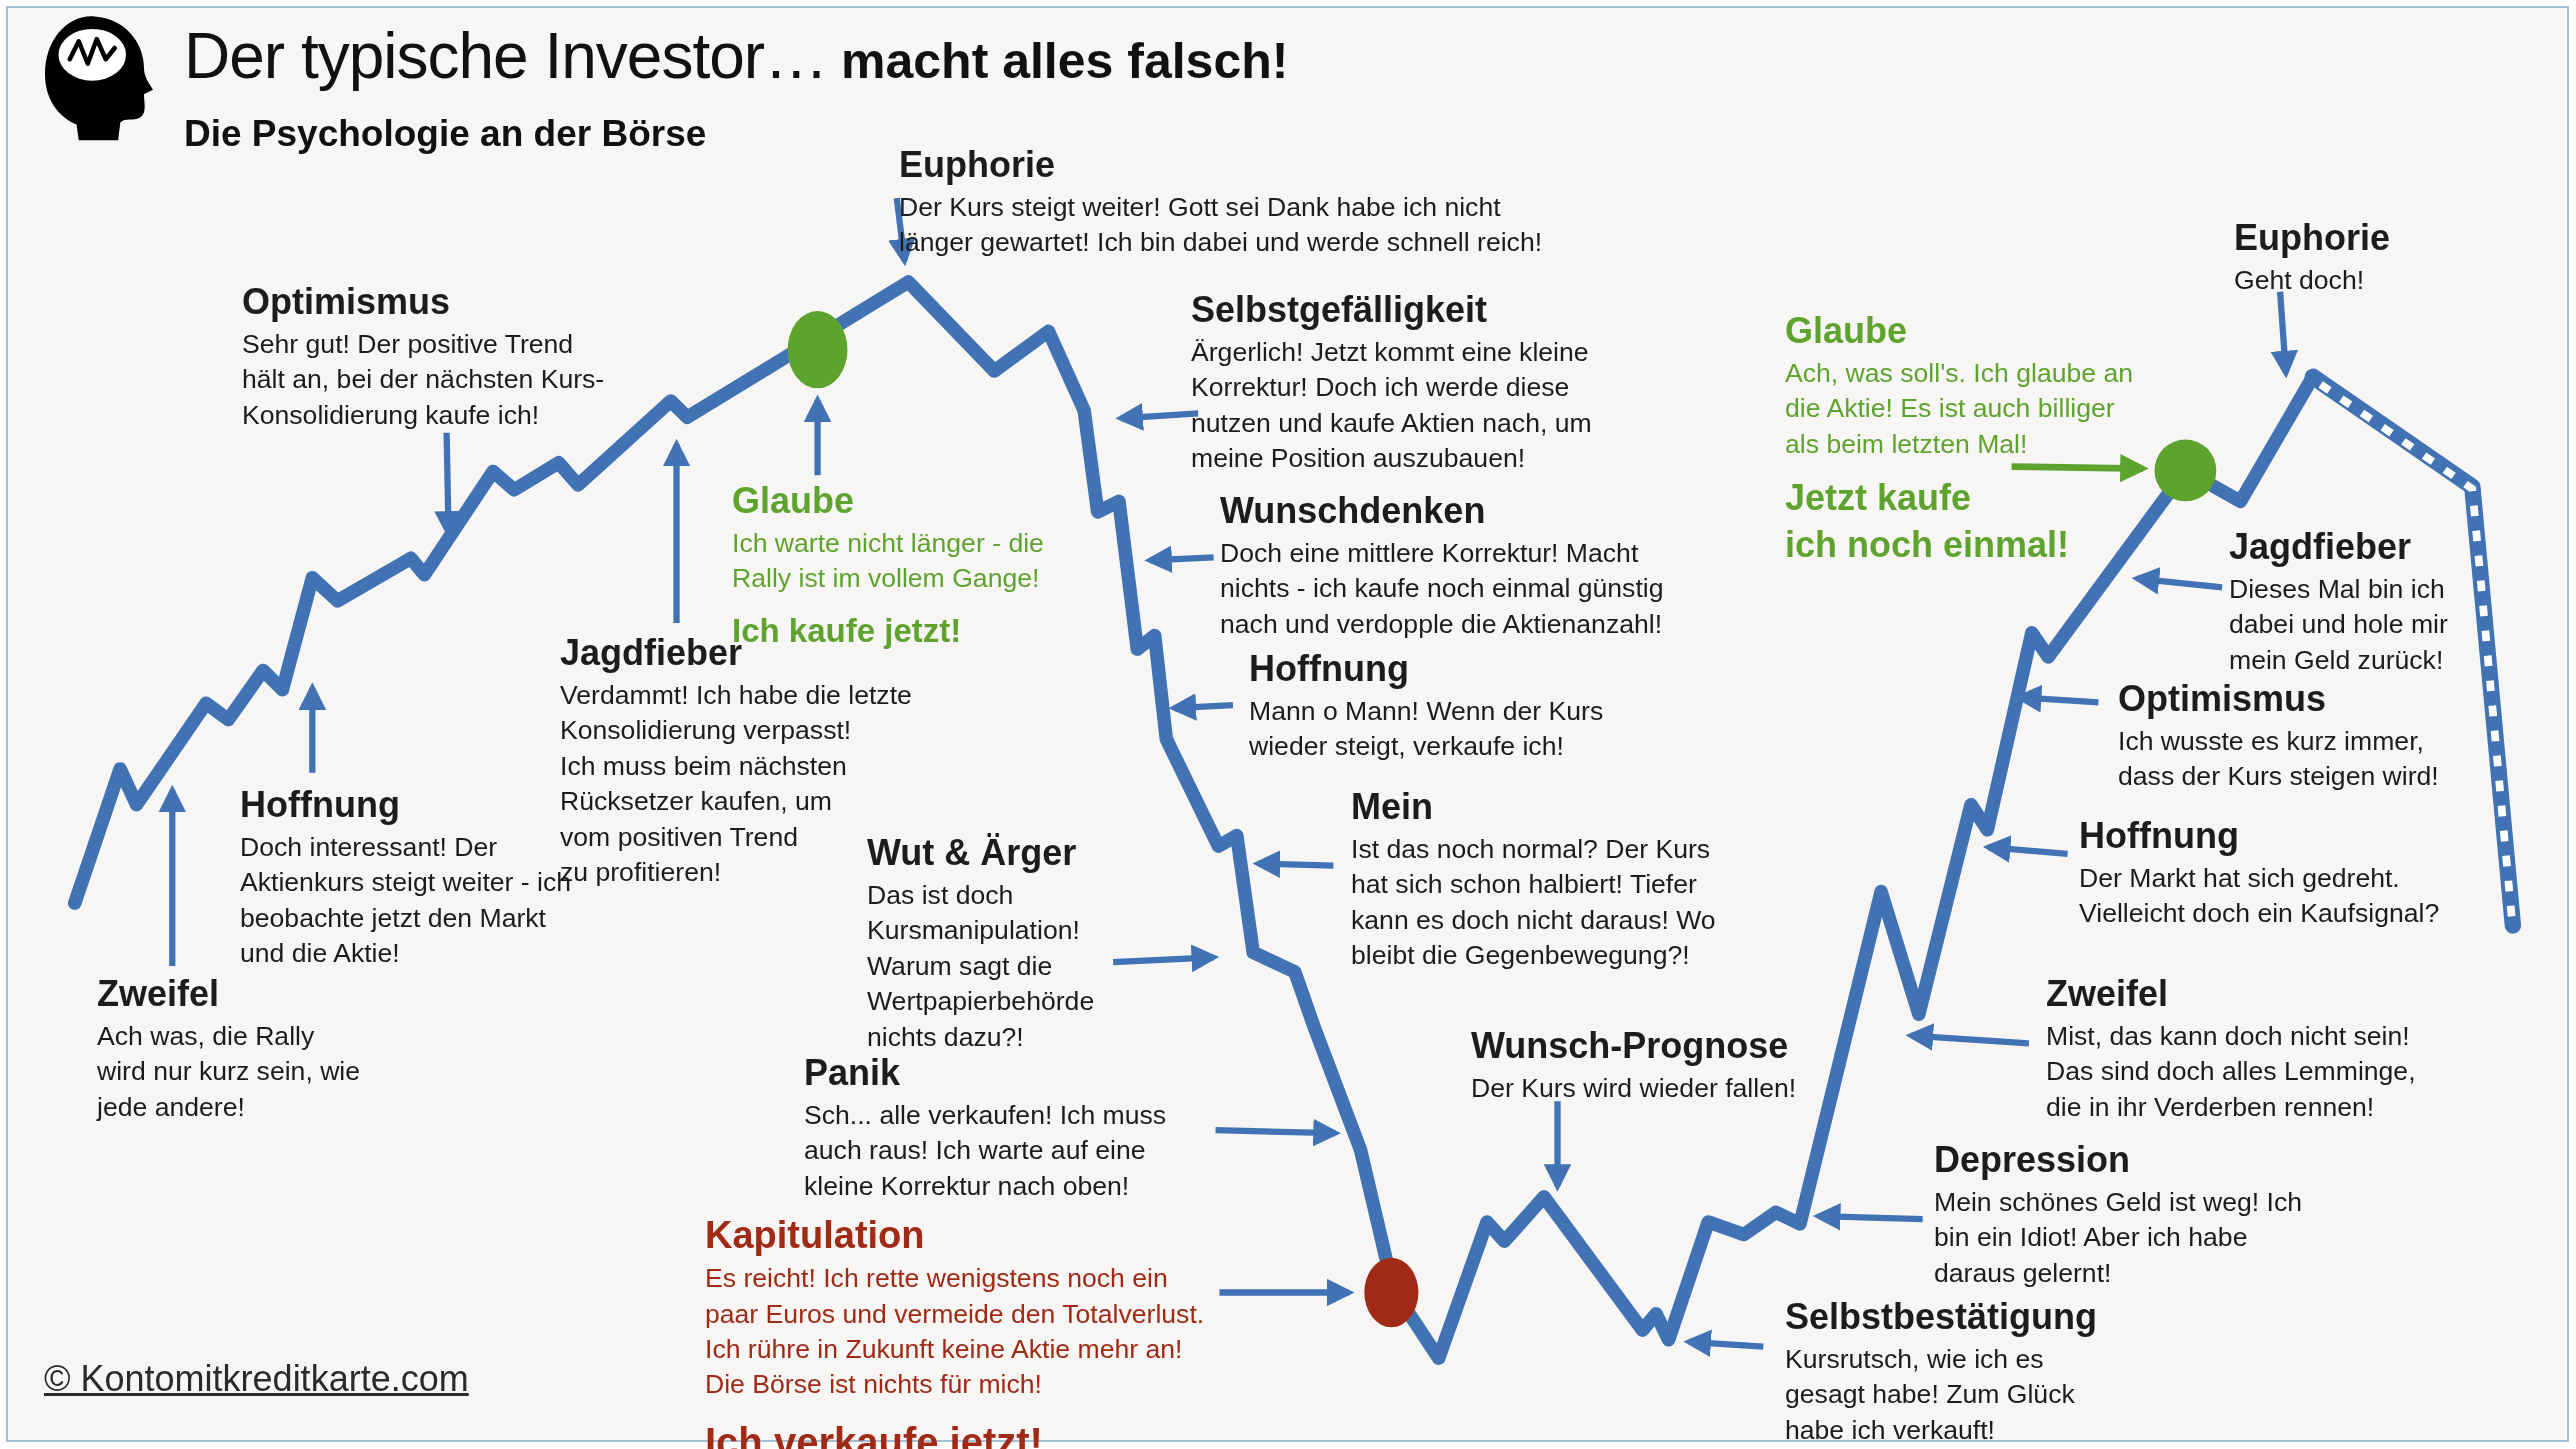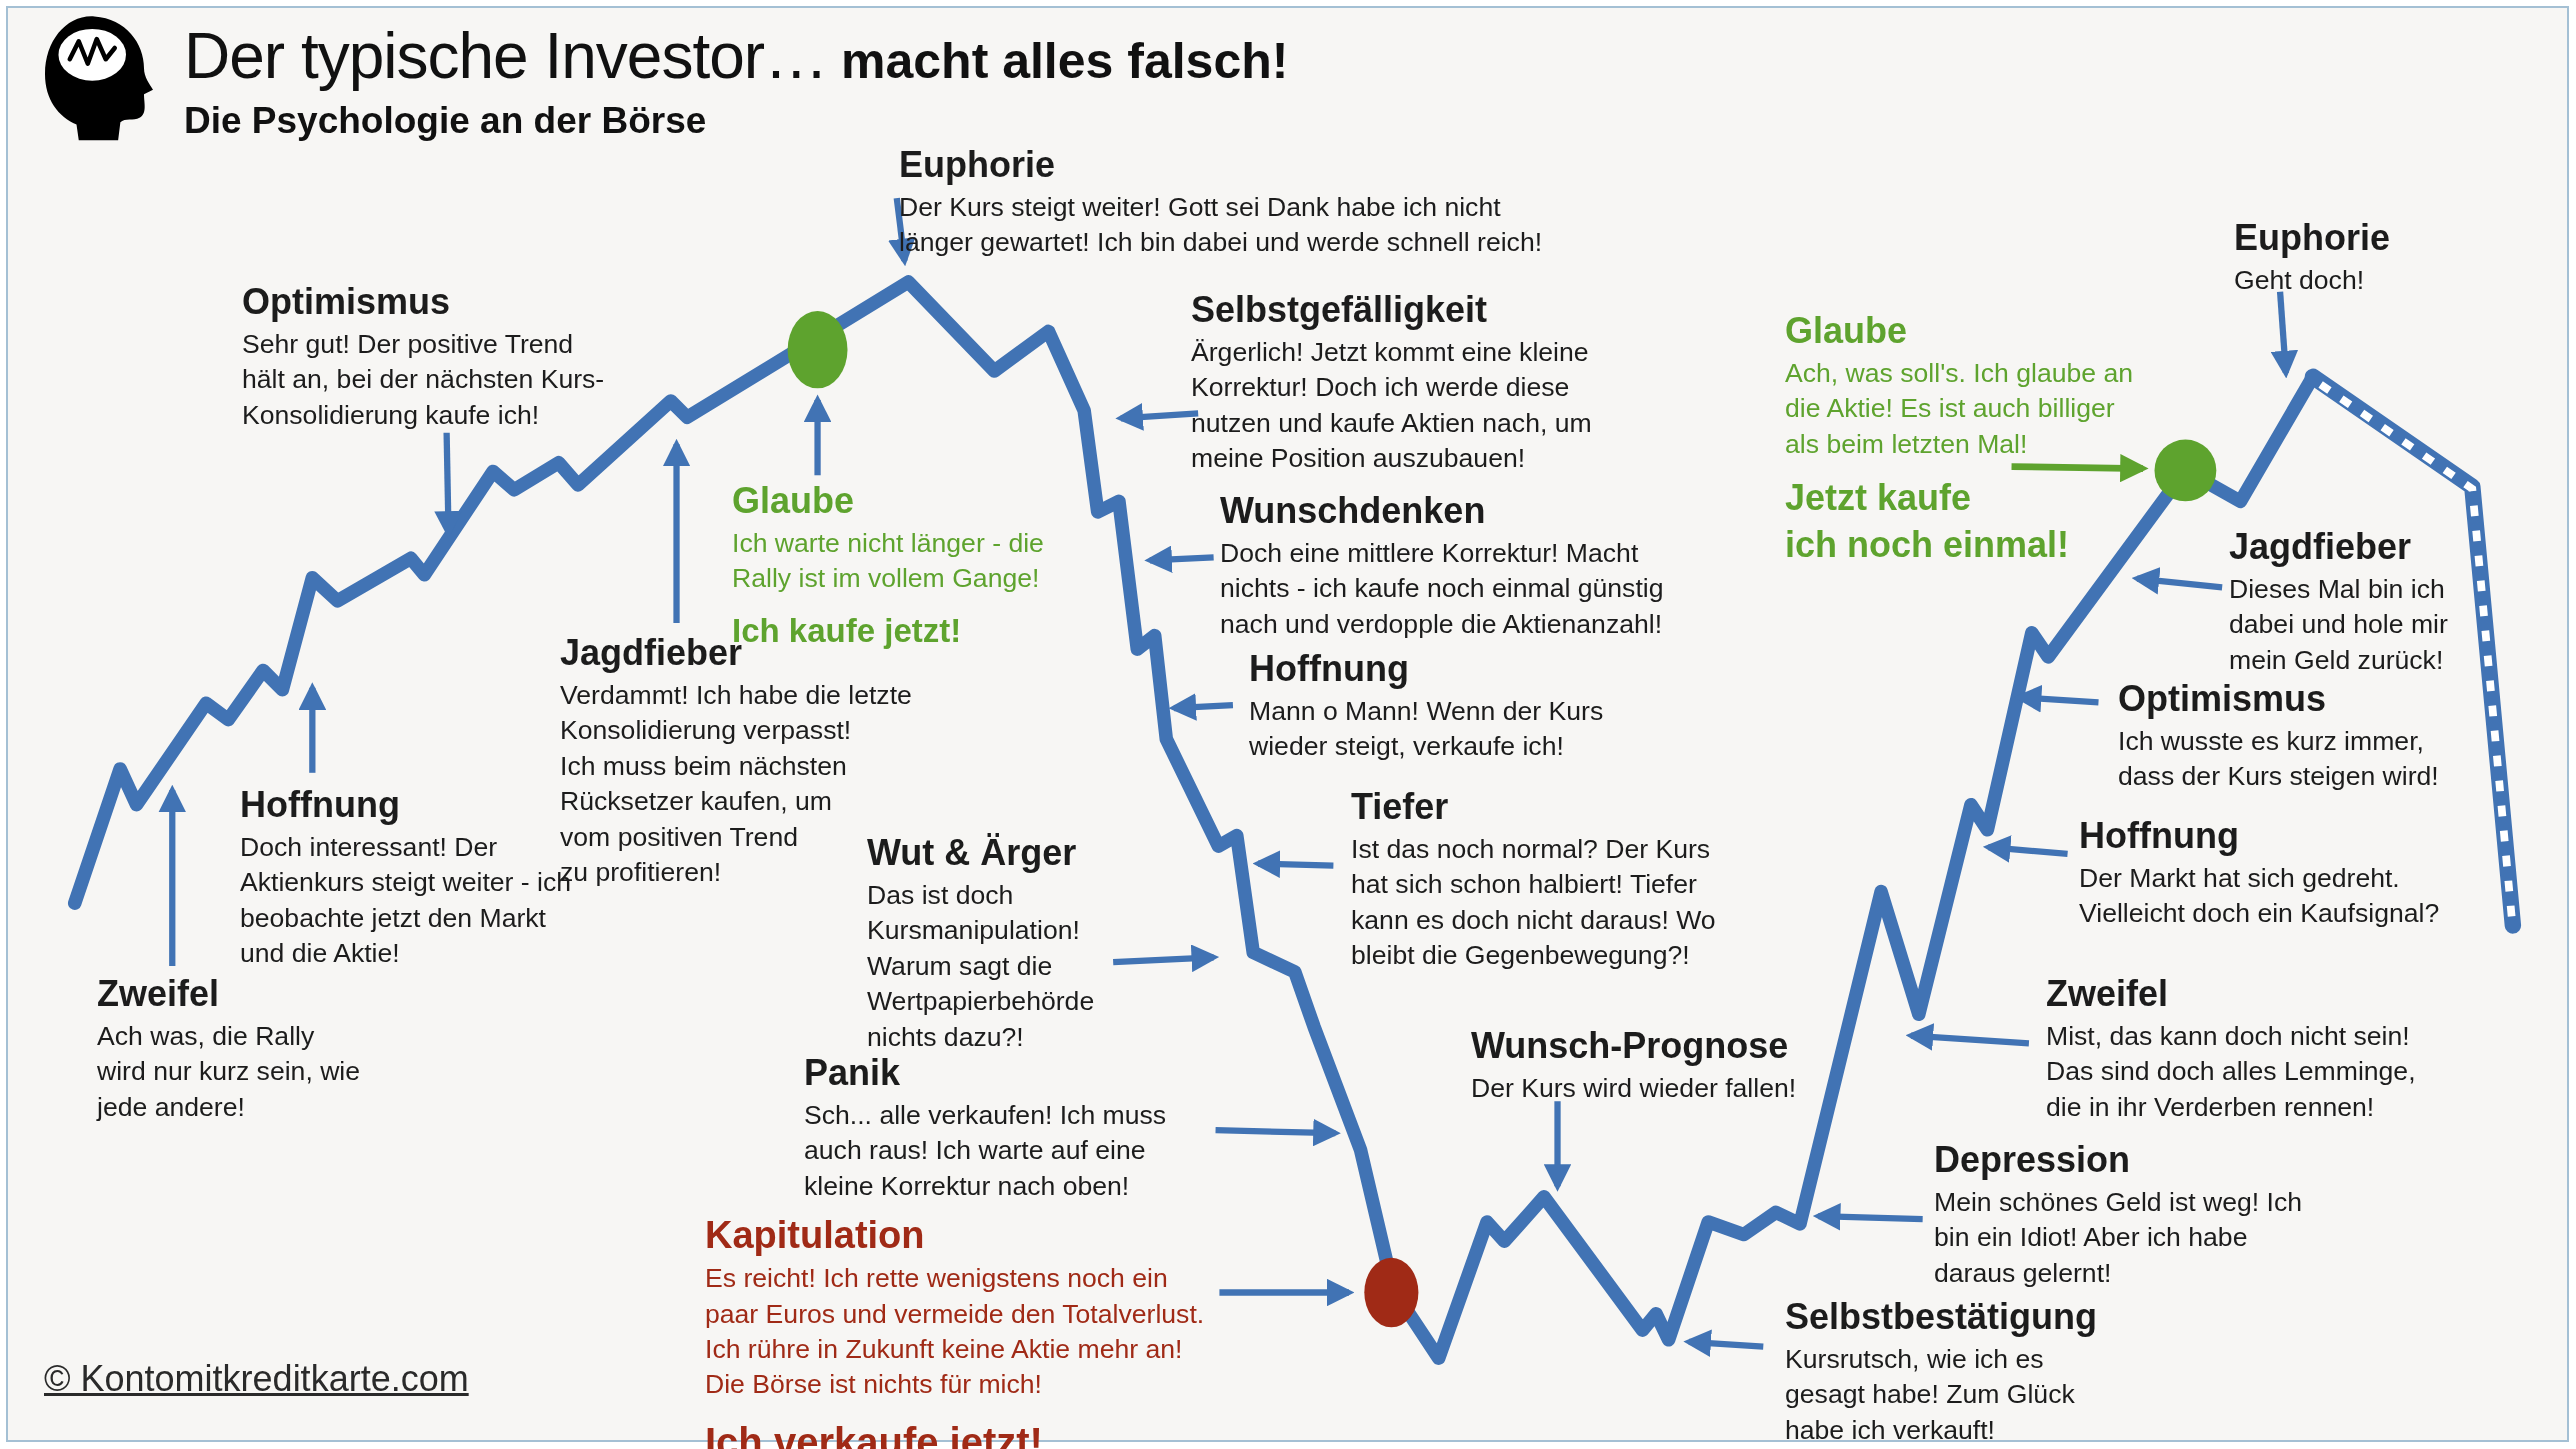--- a/index.html
+++ b/index.html
@@ -20,21 +20,21 @@
   .arrow{stroke:var(--line_blue);stroke-width:6.5;marker-end:url(#ah-blue);}
   .arrow-green{stroke:var(--accent_green);stroke-width:7;marker-end:url(#ah-green);}
   #ah-blue path{fill:var(--line_blue);}
   #ah-green path{fill:var(--accent_green);}
   .dot-green{fill:var(--accent_green);}
   .dot-red{fill:var(--accent_red);}
   
   .header-titles{position:absolute;left:184px;top:19.3px;color:#111;}
   .t-main{font-size:64px;font-weight:normal;letter-spacing:-1px;}
   .t-rest{font-size:50px;font-weight:bold;}
-  .subtitle{font-size:37px;font-weight:bold;margin-top:7px;}
+  .subtitle{font-size:37px;font-weight:bold;margin-top:20px;}
   .logo{position:absolute;left:27px;top:11.6px;width:135px;height:135px;}
   
   .ann{position:absolute;color:var(--text);}
   .ann-title{font-weight:bold;font-size:36px;line-height:1.12;margin-bottom:4.8px;white-space:pre-line;}
   .ann-body{font-size:26.6px;line-height:1.33;white-space:pre-line;}
   .ann-emph{font-weight:bold;font-size:33px;line-height:1.3;white-space:pre-line;margin-top:13px;}
   .ann.green .ann-title,.ann.green .ann-body,.ann.green .ann-emph{color:var(--accent_green);}
   .ann.red .ann-title,.ann.red .ann-body,.ann.red .ann-emph{color:var(--accent_red);}
   .ann.red .ann-title{font-size:38px;}
   .ann.red .ann-emph{font-size:40px;}
@@ -168,21 +168,21 @@
 nach und verdopple die Aktienanzahl!</div>
   </div>
 
   <div class="ann" style="left:1249px;top:649px">
     <div class="ann-title">Hoffnung</div>
     <div class="ann-body">Mann o Mann! Wenn der Kurs
 wieder steigt, verkaufe ich!</div>
   </div>
 
   <div class="ann" style="left:1351px;top:787px">
-    <div class="ann-title">Tiefer</div>
+    <div class="ann-title">Mein</div>
     <div class="ann-body">Ist das noch normal? Der Kurs
 hat sich schon halbiert! Tiefer
 kann es doch nicht daraus! Wo
 bleibt die Gegenbewegung?!</div>
   </div>
 
   <div class="ann" style="left:867px;top:833px">
     <div class="ann-title">Wut &amp; Ärger</div>
     <div class="ann-body">Das ist doch
 Kursmanipulation!

